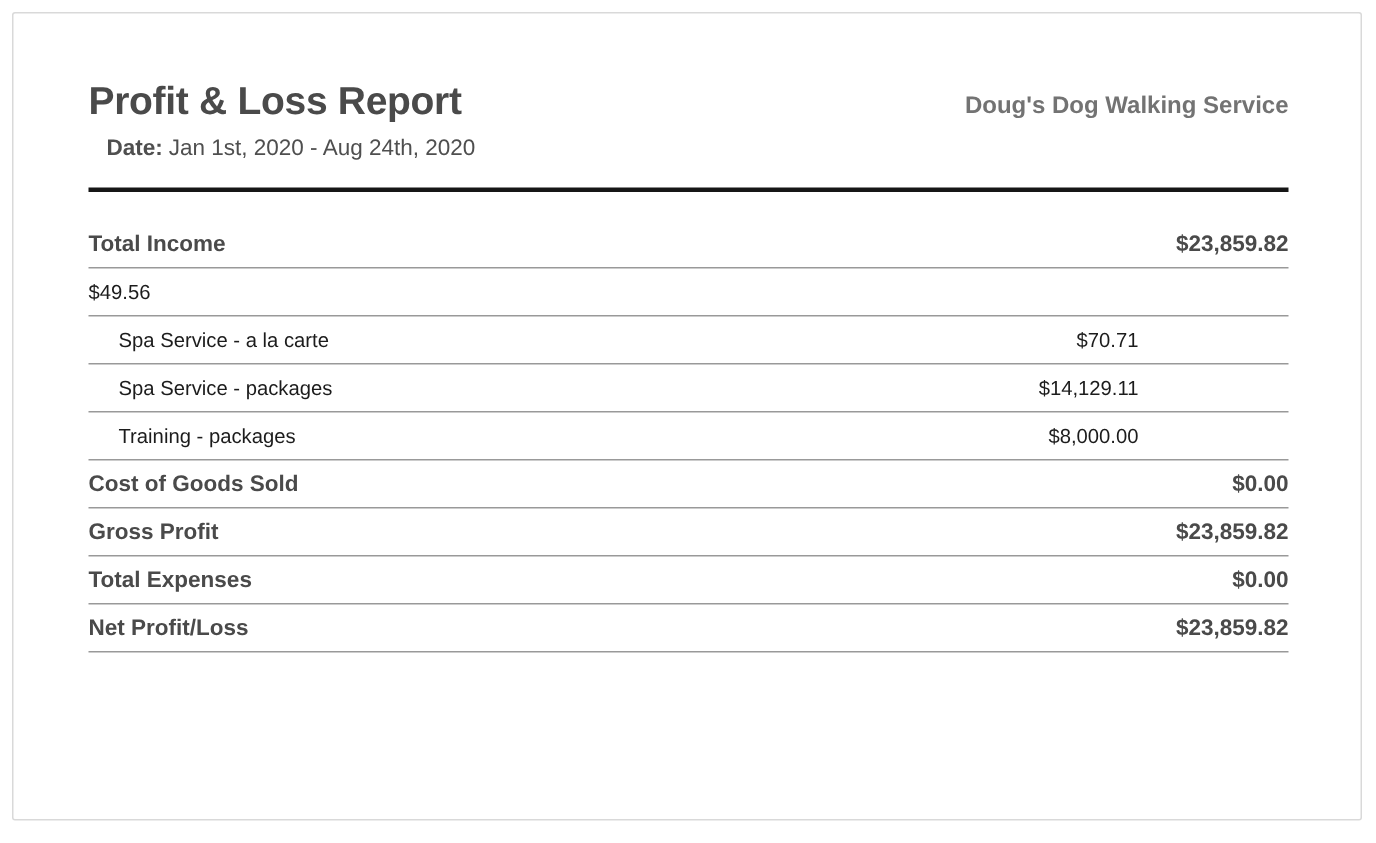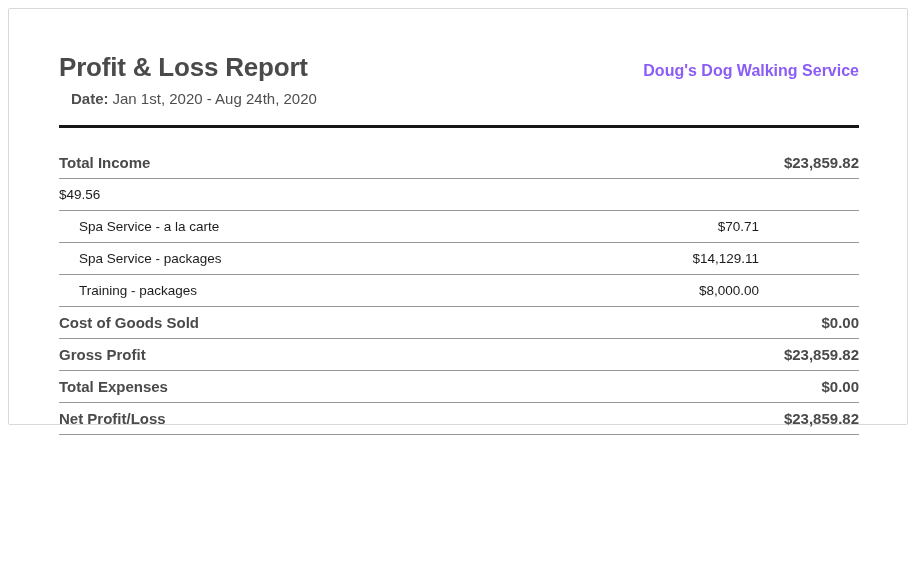--- a/index.html
+++ b/index.html
@@ -4,21 +4,21 @@
 <style>
   * { margin: 0; padding: 0; box-sizing: border-box; }
   html, body {
     width: 917px; height: 562px;
     background: #ffffff;
     font-family: "Liberation Sans", "DejaVu Sans", sans-serif;
   }
   .card {
     position: absolute;
     left: 8px; top: 8px;
-    width: 900px; height: 417px;
+    width: 900px; height: 539px;
     background: #ffffff;
     border: 1px solid #d9d9d9;
     border-radius: 2px;
     padding: 44px 48px 0 50px;
   }
   
   .header {
     display: flex;
     justify-content: space-between;
     align-items: flex-start;
@@ -26,21 +26,21 @@
   .report-title {
     font-size: 26px;
     font-weight: bold;
     color: #4a4a4a;
     letter-spacing: -0.2px;
     line-height: 1.15;
   }
   .company-name {
     font-size: 16px;
     font-weight: bold;
-    color: #8b5cf6;
+    color: #737373;
     margin-top: 9px;
   }
   .date-line {
     margin-top: 7px;
     font-size: 15px;
     color: #4f4f4f;
     margin-left: 12px;
   }
   .date-line .date-label { font-weight: bold; margin-right: 4px; }
   .thick-rule {

